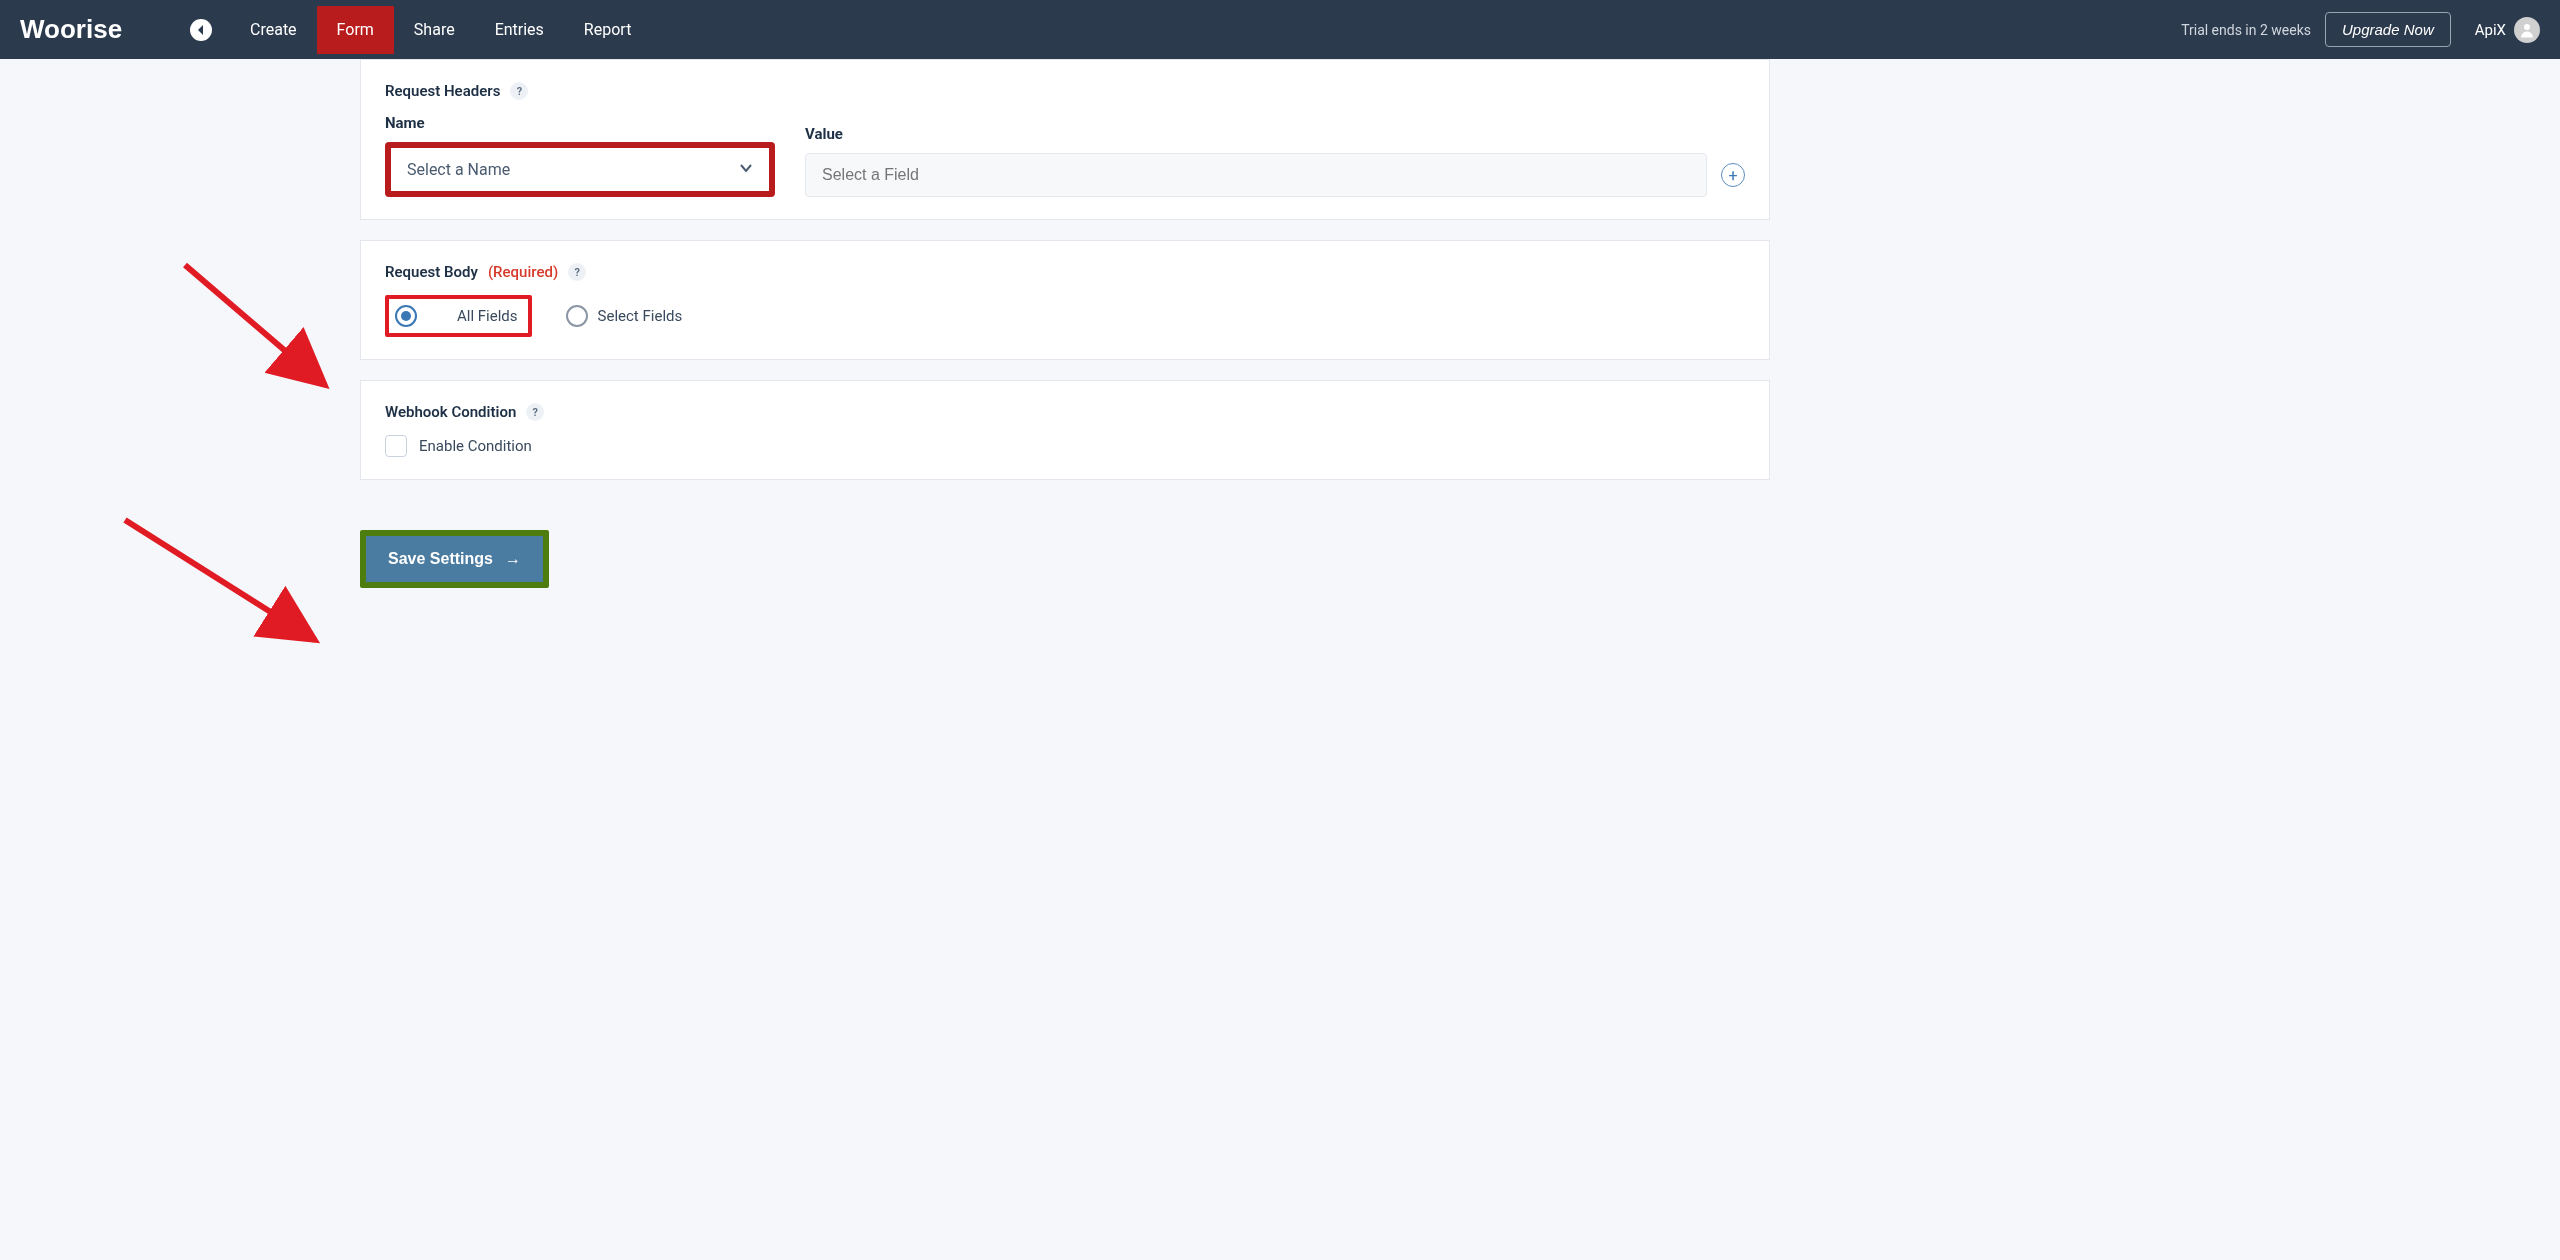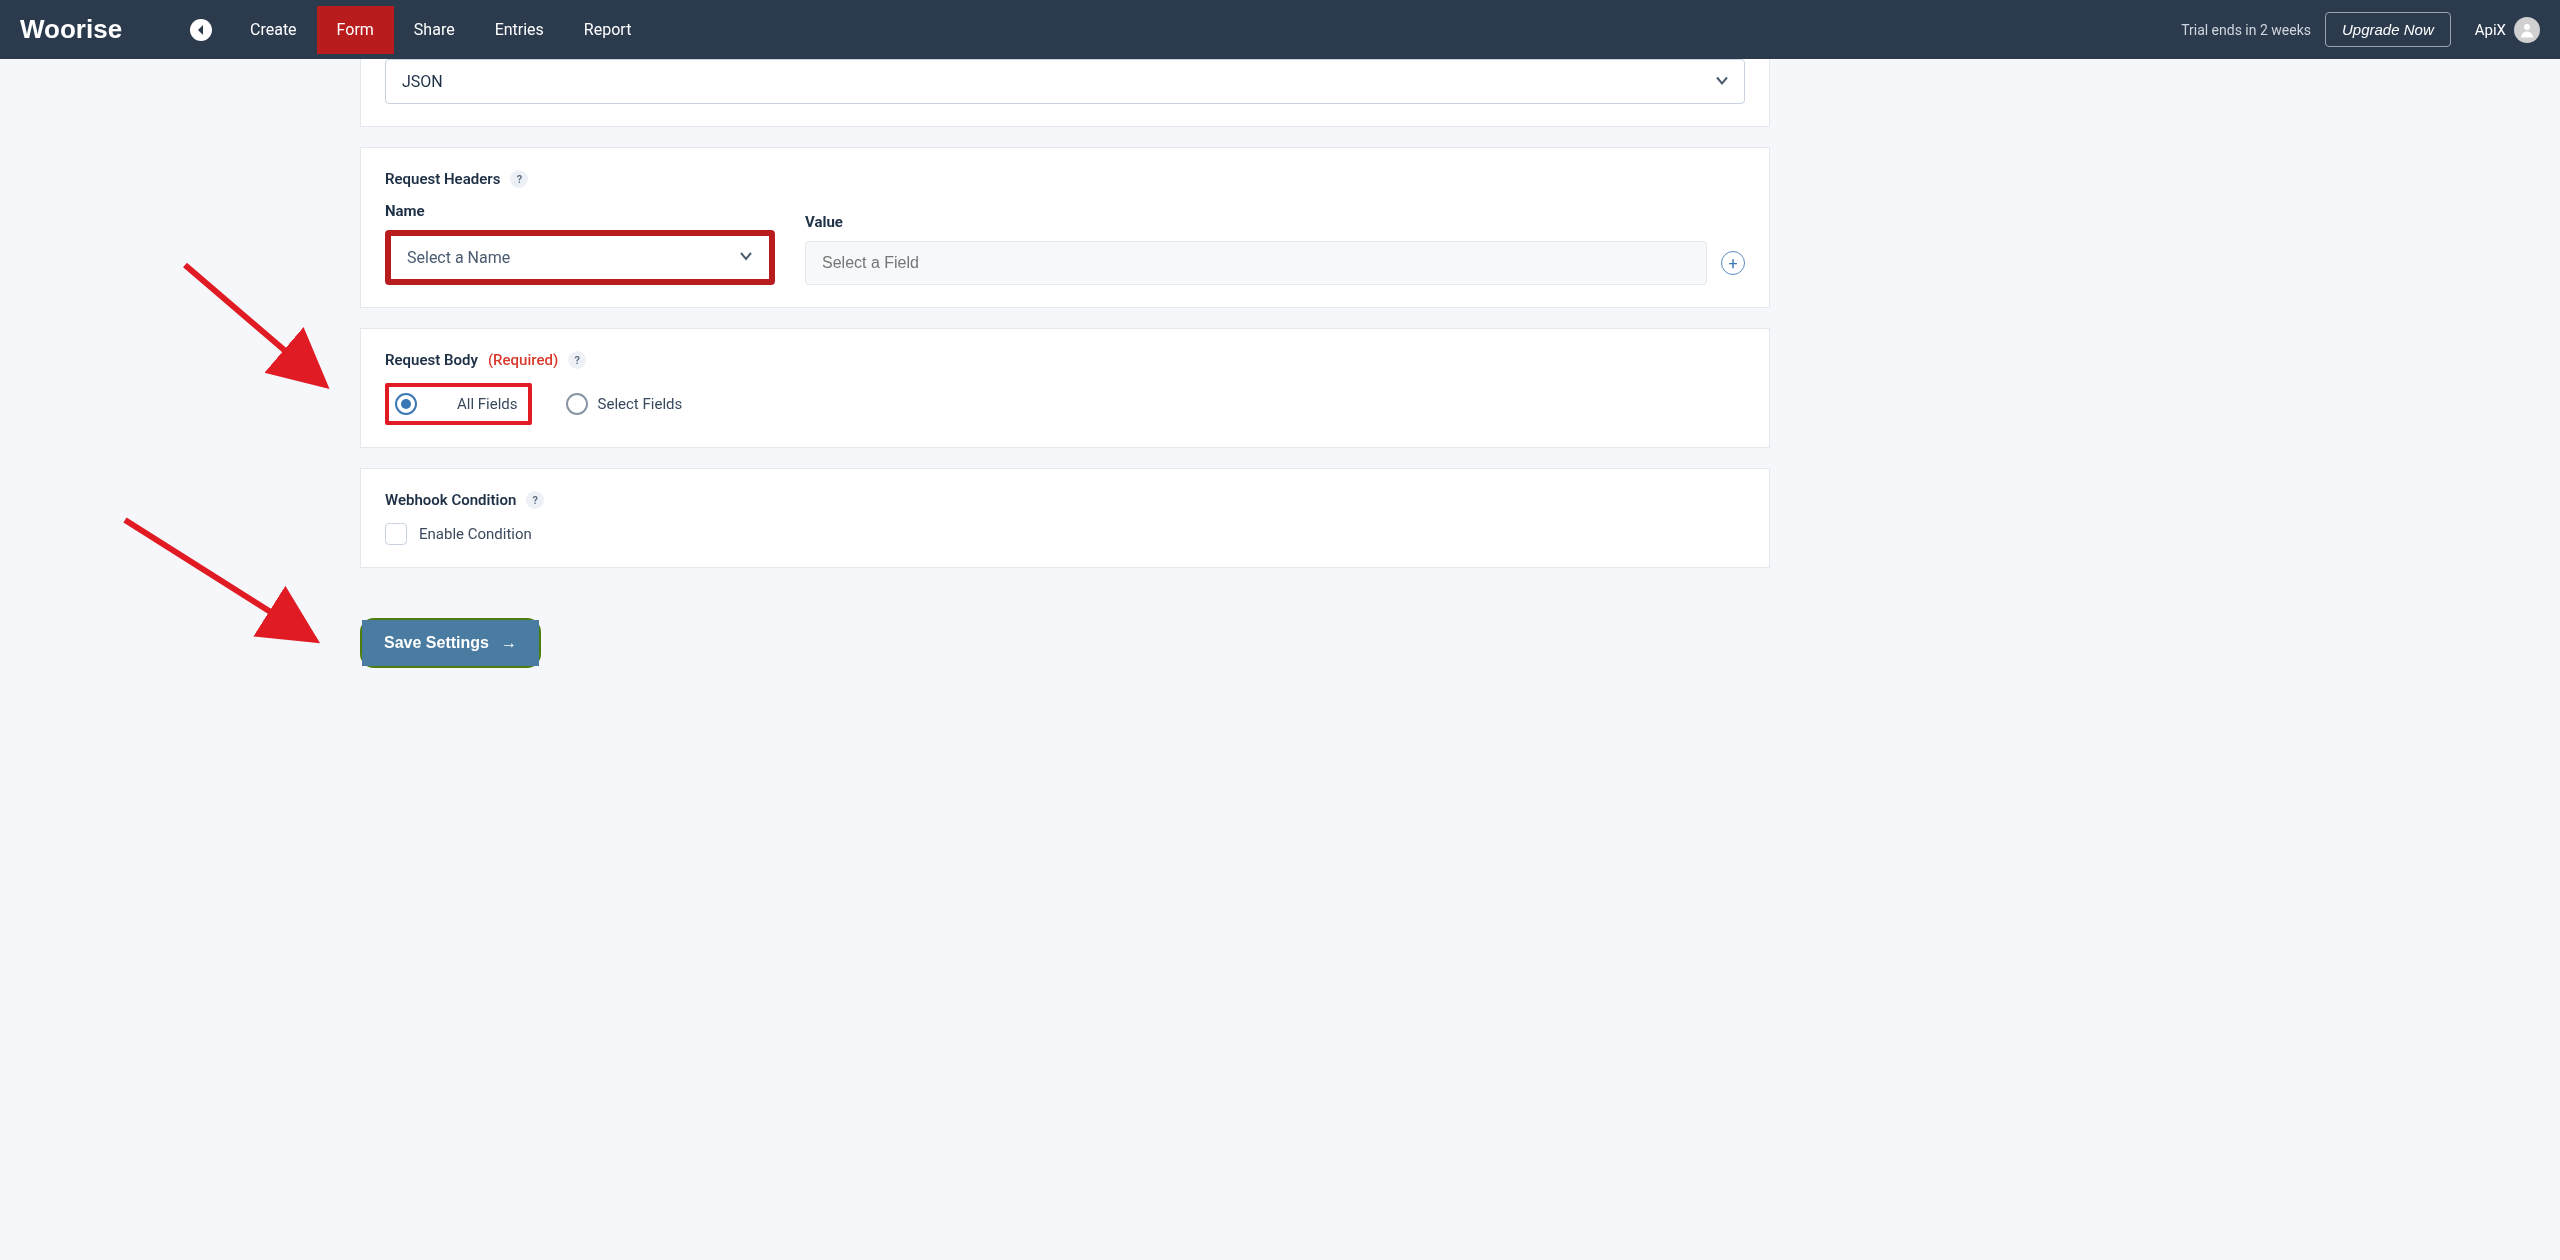--- a/index.html
+++ b/index.html
@@ -208,22 +208,22 @@
   width: 22px; height: 22px;
   border: 1px solid #c9d2de;
   border-radius: 4px;
   background: #fff;
   cursor: pointer;
 }
 .checkbox-label { font-size: 15px; color: #3a4a5e; }
 
 .save-btn-wrap {
   display: inline-block;
-  border: 2px solid #4d7c0f;
-  border-radius: 14px;
+  border: 6px solid #4d7c0f;
+  border-radius: 2px;
   margin-top: 30px;
 }
 .save-btn {
   background: #4a7ba0;
   color: #fff;
   border: none;
   padding: 14px 22px;
   font-size: 16px;
   font-weight: 600;
   cursor: pointer;
@@ -271,30 +271,20 @@
           <circle cx="12" cy="8" r="4"></circle>
           <path d="M4 22c0-4.4 3.6-8 8-8s8 3.6 8 8"></path>
         </svg>
     </span>
   </div>
 </div>
 
 <div class="content">
 
   
-  <div class="card partial-top">
-    <div class="select-wrap">
-      <div class="select-field">JSON</div>
-      <span class="select-chevron">
-        <svg viewBox="0 0 14 14">
-            <polyline points="2,4 7,10 12,4" stroke-width="2"></polyline>
-          </svg>
-      </span>
-    </div>
-  </div>
 
   
   <div class="card">
     <div class="section-title">
       <span>Request Headers</span>
       <span class="help-badge">?</span>
     </div>
     <div class="headers-row">
       <div class="headers-col" style="flex:0 0 390px">
         <div class="col-label">Name</div>

